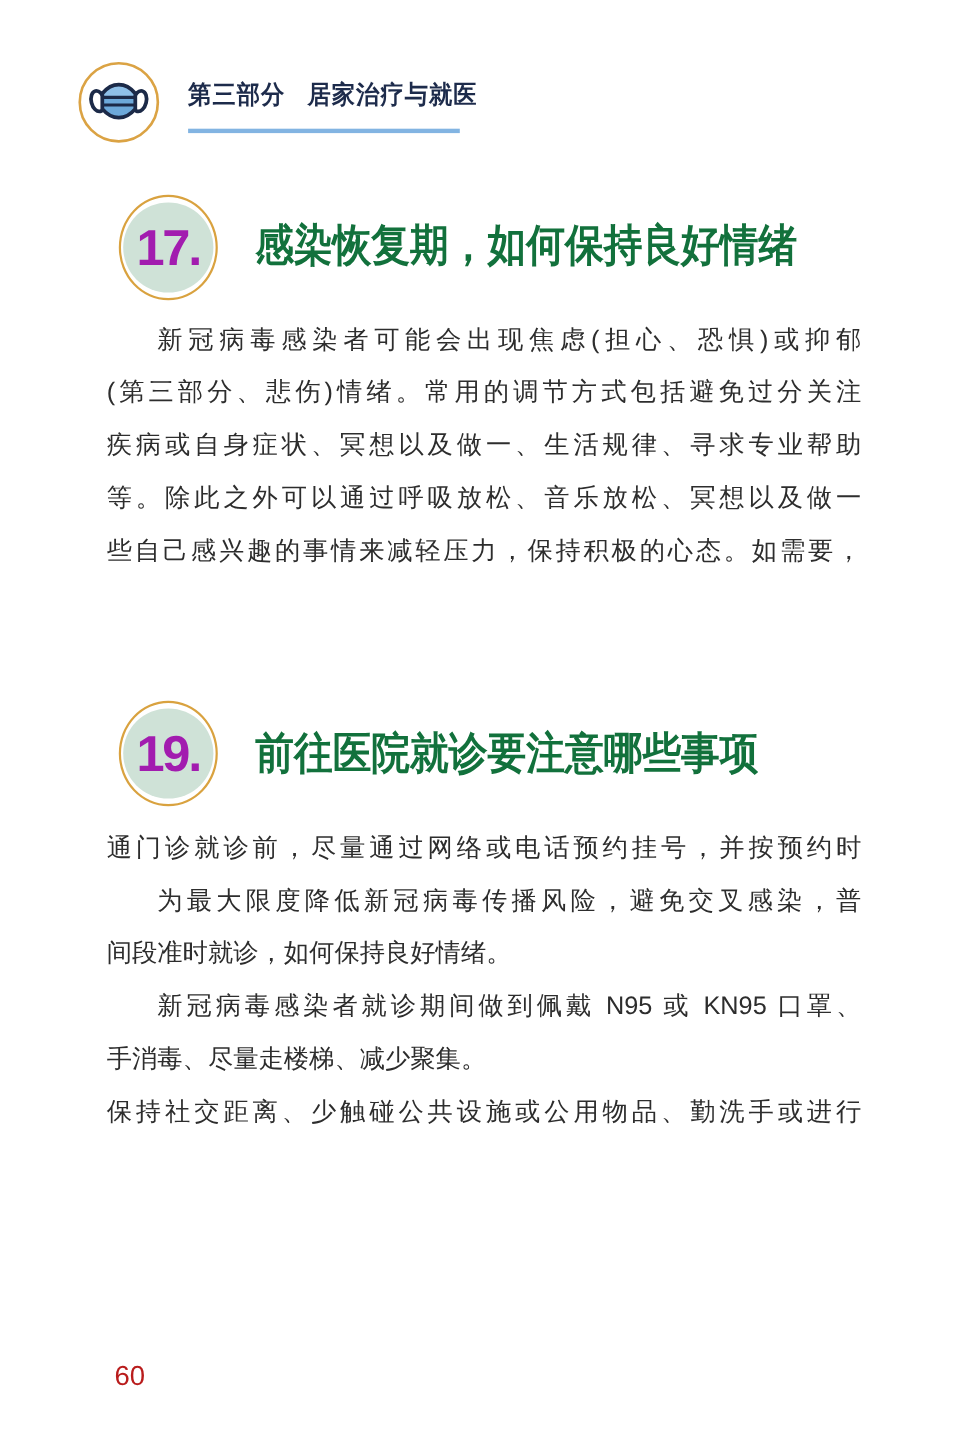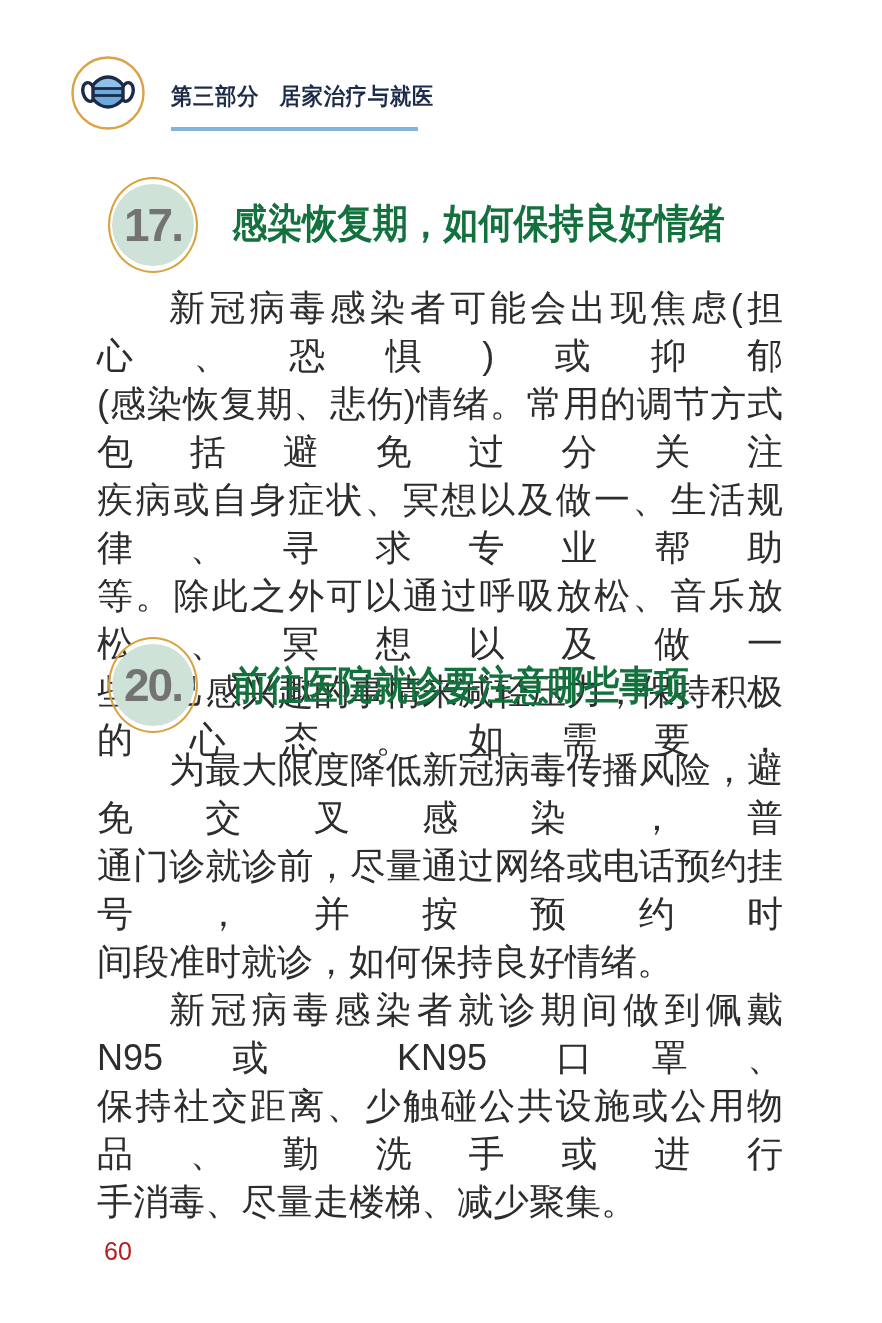--- a/index.html
+++ b/index.html
@@ -3,52 +3,52 @@
 <meta charset="utf-8">
 <style>
   html,body { margin:0; padding:0; background:#e8e8e8; }
   .page {
     position:relative; width:882px; height:1323px; margin:0 auto;
     background:#ffffff; overflow:hidden;
     font-family:"Liberation Sans","DejaVu Sans",sans-serif;
   }
 
   
-  .header { position:absolute; left:70px; top:55px; display:flex; align-items:flex-end; }
+  .header { position:absolute; left:70px; top:55px; display:flex; align-items:center; }
   .header-icon { width:76px; height:76px; flex:0 0 auto; }
   .header-text-wrap { margin-left:25px; padding-top:6px; }
   .header-title-row {
     display:flex; gap:22px; white-space:nowrap;
     font-size:23px; font-weight:bold; color:#1d2b4b;
     transform:scaleX(0.92); transform-origin:0 50%;
     letter-spacing:1px;
   }
   .header-rule { margin-top:15px; width:247px; height:4px; background:#82b4e2; }
 
   
   .badge { position:absolute; width:90px; height:96px; }
   .badge-ring { position:absolute; left:0; top:0; right:0; bottom:0; border:2px solid #d9a23f; border-radius:50%; }
   .badge-fill { position:absolute; left:4px; top:7px; width:82px; height:82px; border-radius:50%; background:#cfe2d7; }
   .badge-num {
     position:absolute; left:0; top:0; width:100%; height:100%;
     display:flex; align-items:center; justify-content:center;
-    font-size:46px; font-weight:bold; color:#737373; letter-spacing:-2px;
+    font-size:46px; font-weight:bold; color:#a21caf; letter-spacing:-2px;
   }
 
   
   .sec-title {
     position:absolute; left:232px; white-space:nowrap;
     font-size:40px; line-height:48px; font-weight:bold; color:#12713c;
     transform:scaleX(0.88); transform-origin:0 50%;
   }
 
   
   .para-block {
     position:absolute; left:97px; width:686px;
-    font-size:36px; line-height:48px; color:#2d2d2d;
+    font-size:23px; line-height:48px; color:#2d2d2d;
   }
   .line { text-align:justify; text-align-last:justify; }
   .line.indent { text-indent:2em; }
   .line.last { text-align-last:left; }
 
   
   .page-num { position:absolute; left:104px; top:1237px; font-size:25px; color:#b91c1c; }
 </style>
 </head>
 <body>
@@ -77,37 +77,37 @@
 
   <div class="badge" style="left:108px; top:177px;">
     <div class="badge-ring"></div>
     <div class="badge-fill"></div>
     <div class="badge-num">17.</div>
   </div>
   <div class="sec-title" style="top:199px;">感染恢复期，如何保持良好情绪</div>
 
   <div class="para-block" style="top:284px;">
     <div class="line indent">新冠病毒感染者可能会出现焦虑(担心、恐惧)或抑郁</div>
-    <div class="line">(感染恢复期、悲伤)情绪。常用的调节方式包括避免过分关注</div>
+    <div class="line">(第三部分、悲伤)情绪。常用的调节方式包括避免过分关注</div>
     <div class="line">疾病或自身症状、冥想以及做一、生活规律、寻求专业帮助</div>
     <div class="line">等。除此之外可以通过呼吸放松、音乐放松、冥想以及做一</div>
     <div class="line">些自己感兴趣的事情来减轻压力，保持积极的心态。如需要，</div>
   </div>
 
   <div class="badge" style="left:108px; top:637px;">
     <div class="badge-ring"></div>
     <div class="badge-fill"></div>
-    <div class="badge-num">20.</div>
+    <div class="badge-num">19.</div>
   </div>
   <div class="sec-title" style="top:661px;">前往医院就诊要注意哪些事项</div>
 
   <div class="para-block" style="top:746px;">
+    <div class="line">通门诊就诊前，尽量通过网络或电话预约挂号，并按预约时</div>
     <div class="line indent">为最大限度降低新冠病毒传播风险，避免交叉感染，普</div>
-    <div class="line">通门诊就诊前，尽量通过网络或电话预约挂号，并按预约时</div>
     <div class="line last">间段准时就诊，如何保持良好情绪。</div>
     <div class="line indent">新冠病毒感染者就诊期间做到佩戴 N95 或 KN95 口罩、</div>
+    <div class="line last">手消毒、尽量走楼梯、减少聚集。</div>
     <div class="line">保持社交距离、少触碰公共设施或公用物品、勤洗手或进行</div>
-    <div class="line last">手消毒、尽量走楼梯、减少聚集。</div>
   </div>
 
   <div class="page-num">60</div>
 
 </div>
 
 </body></html>

